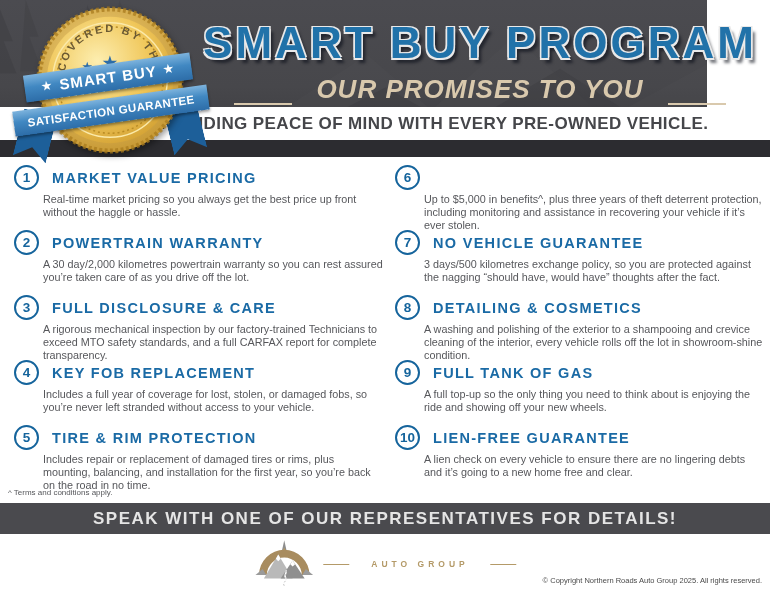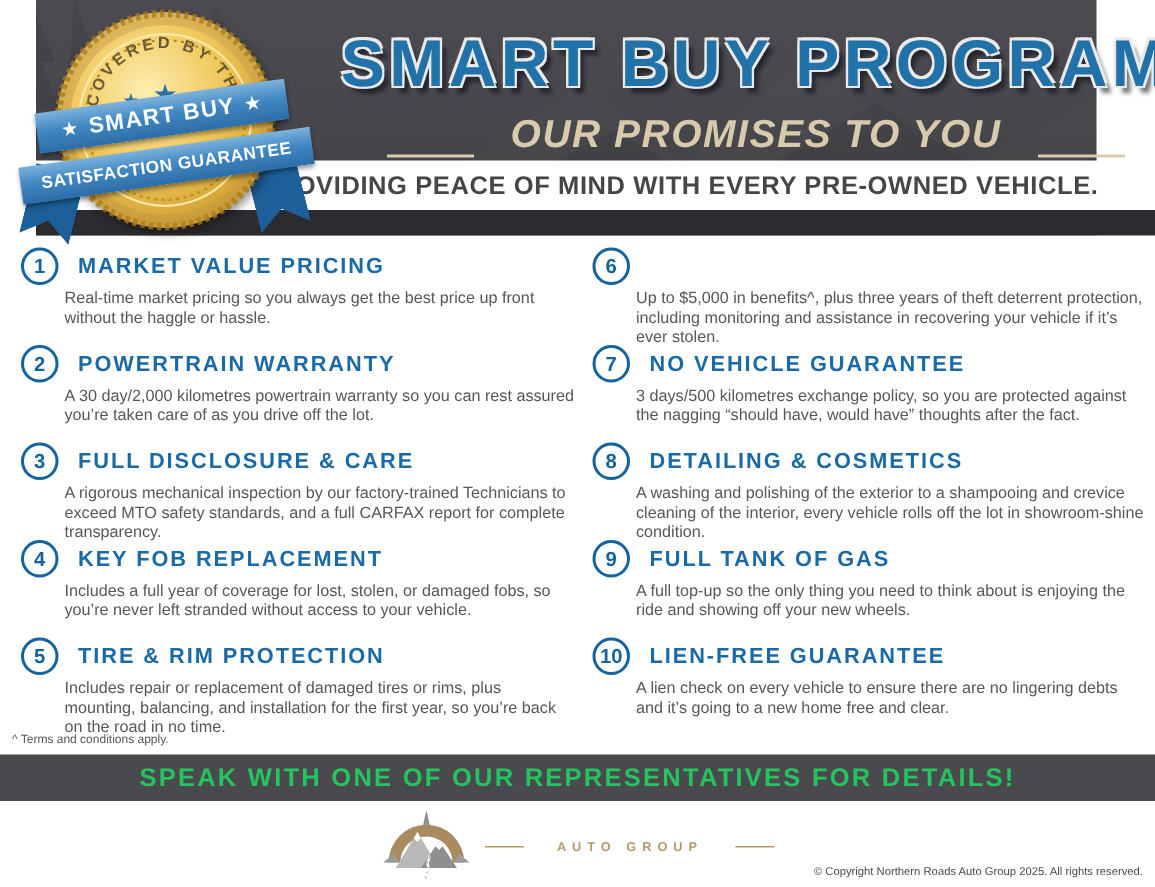--- a/index.html
+++ b/index.html
@@ -2,21 +2,21 @@
 <html><head>
 <meta charset="utf-8">
 <style>
   * { margin:0; padding:0; box-sizing:border-box; }
   html,body { width:770px; height:591px; }
   body { font-family:"Liberation Sans", sans-serif; background:#fff; overflow:hidden; }
   .page { position:relative; width:770px; height:591px; background:#fff; overflow:hidden; }
 
   
   .header { position:absolute; top:0; left:0; width:707px; height:157px;
-            background:linear-gradient(180deg,#4b4b50 0%,#47474b 55%,#3a3a3e 100%);margin-left:24px; }
+            background:linear-gradient(180deg,#4b4b50 0%,#47474b 55%,#3a3a3e 100%); }
   .header-texture { position:absolute; inset:0; opacity:.5; }
   .white-bar { position:absolute; top:107px; left:0; width:770px; height:33px; background:#ffffff;
                display:flex; align-items:center; justify-content:center; padding-left:87px; z-index:2; }
   .white-bar span { color:#45464a; font-weight:bold; font-size:17px; letter-spacing:.4px; }
   .dark-strip { position:absolute; top:140px; left:0; width:770px; height:17px; background:#2c2c30; z-index:1; }
 
   .titles { position:absolute; top:18px; left:200px; width:560px; text-align:center; z-index:2; }
   .main-title { font-size:44px; font-weight:bold; letter-spacing:3px; color:#2172a9;
     text-shadow:-1.5px -1.5px 0 #e9e9e9, 1.5px -1.5px 0 #e9e9e9, -1.5px 1.5px 0 #e9e9e9,
                  1.5px 1.5px 0 #e9e9e9, 4px 5px 3px rgba(5,10,20,.55); white-space:nowrap; }
@@ -53,21 +53,21 @@
                 color:#15649c; font-weight:bold; font-size:13.5px; display:flex; align-items:center;
                 justify-content:center; }
   .item-title { color:#1a6aa5; font-weight:bold; font-size:14.5px; letter-spacing:1.3px; white-space:nowrap; }
   .item-body { margin-left:29px; margin-top:3px; color:#56575b; font-size:10.8px; line-height:13px;
                max-width:350px; }
   .footnote { position:absolute; left:8px; top:331px; font-size:8px; color:#55565a; }
 
   
   .cta-bar { position:absolute; top:503px; left:0; width:770px; height:31px; background:#4a4a4e;
              display:flex; align-items:center; justify-content:center; }
-  .cta-bar span { color:#22c55e; font-weight:bold; font-size:17px; letter-spacing:1.5px; }
+  .cta-bar span { color:#e5e5e5; font-weight:bold; font-size:17px; letter-spacing:1.5px; }
 
   
   .footer { position:absolute; top:534px; left:0; width:770px; height:57px; background:#fff; }
   .logo { position:absolute; left:50%; top:5px; transform:translateX(-50%); display:flex;
           align-items:center; gap:8px; }
   .logo-icon { width:62px; height:48px; }
   .logo-text { display:flex; flex-direction:column; align-items:center; }
   .logo-name { font-size:16px; font-weight:bold; color:#232323; letter-spacing:.5px; white-space:nowrap; }
   .logo-tag-row { margin-top:2px; display:flex; align-items:center; gap:22px; }
   .logo-tag-dash { width:26px; height:1px; background:#b49a68; }

